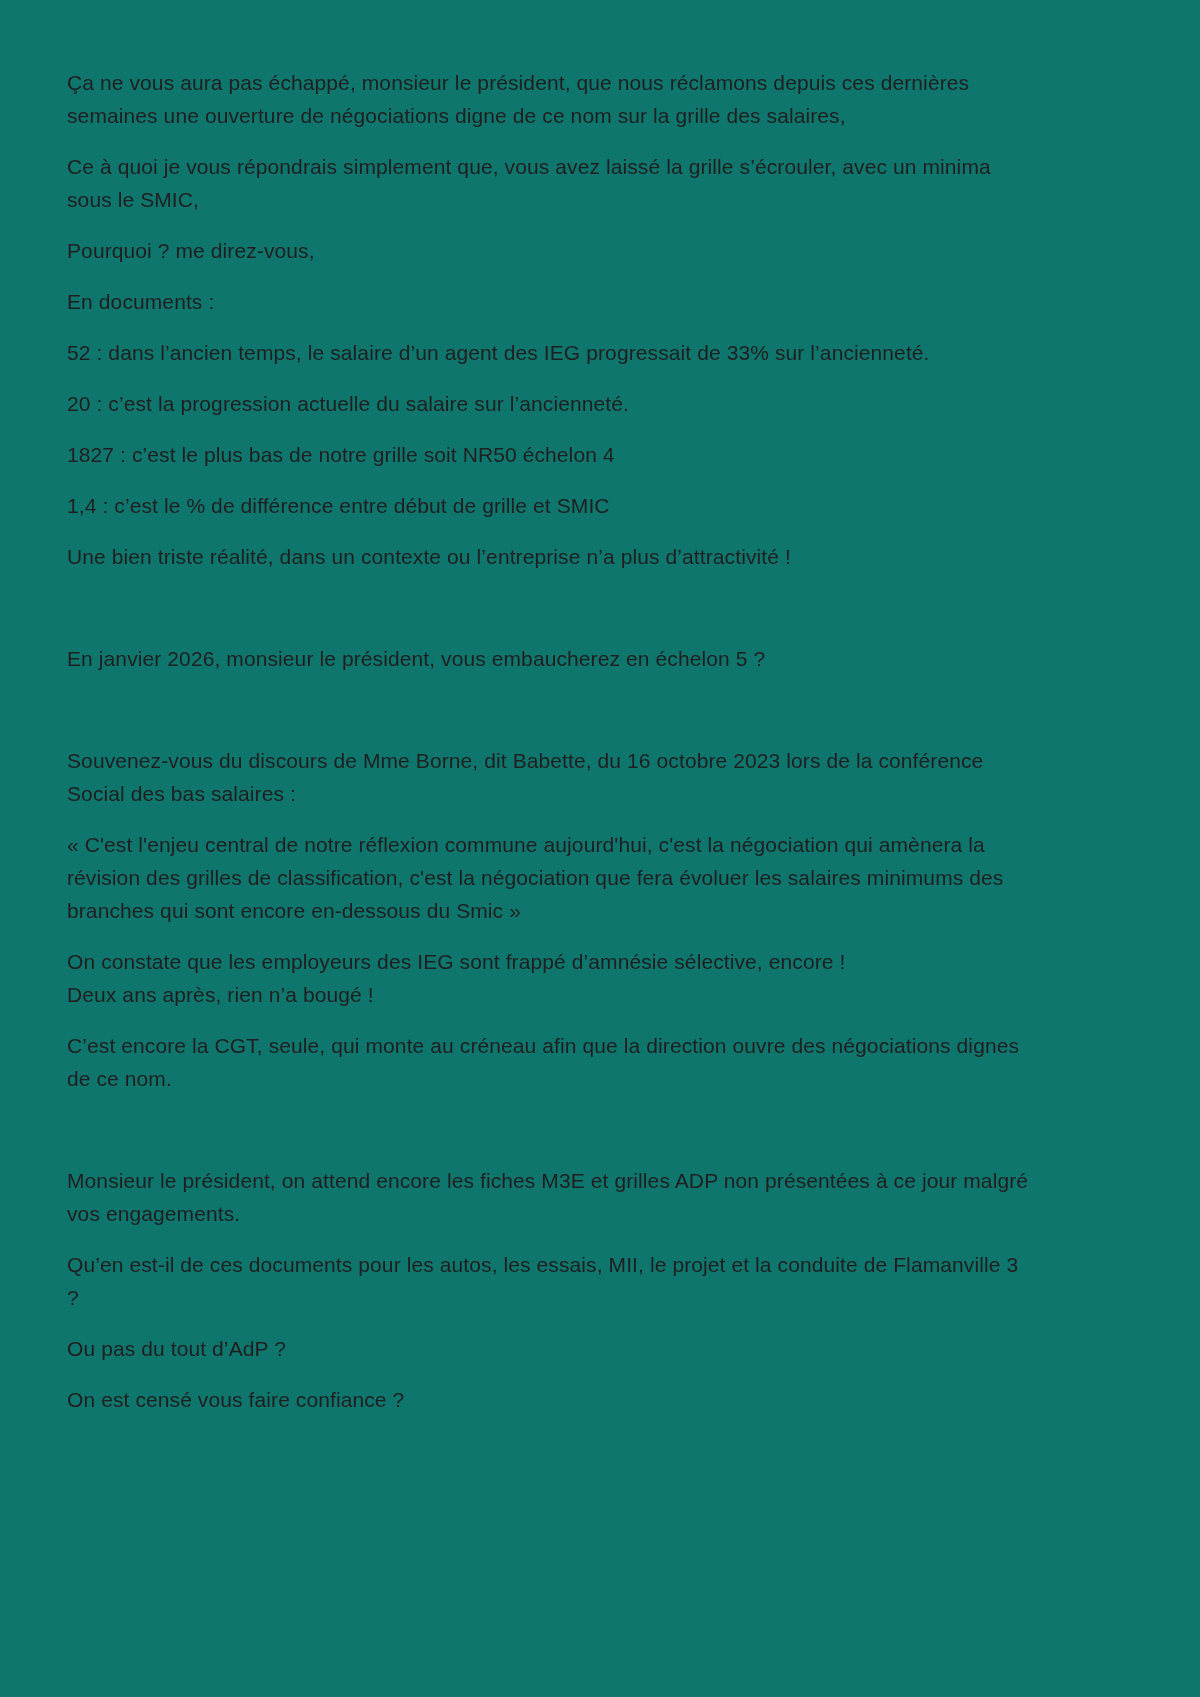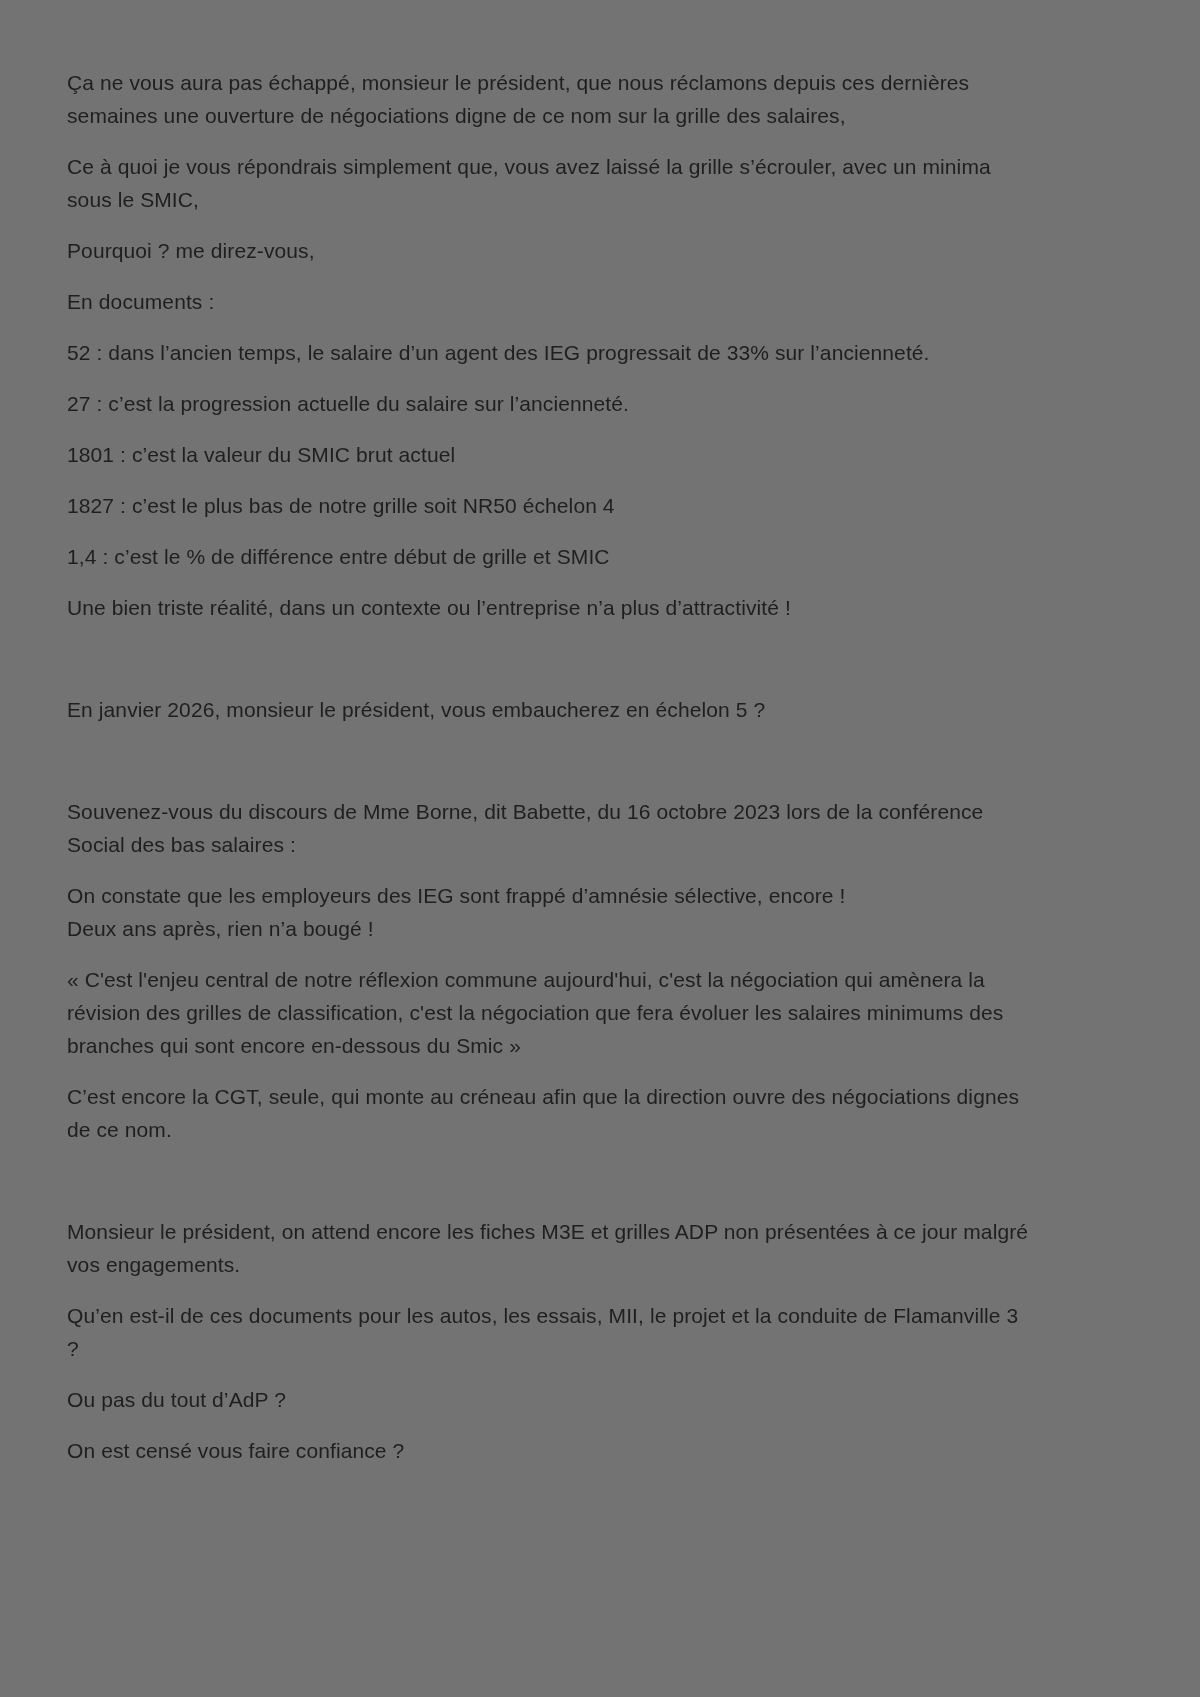--- a/index.html
+++ b/index.html
@@ -10,21 +10,21 @@
   body {
     width: 1200px;
     height: 1697px;
     overflow: hidden;
   }
   main.doc-page {
     box-sizing: border-box;
     width: 1200px;
     height: 1697px;
     padding: 66px 64px 16px 67px;
-    background: #737373;
+    background: #0f766e;
     font-family: "Liberation Sans", "DejaVu Sans", sans-serif;
     font-size: 21px;
     line-height: 33px;
     color: #1f1f1f;
     letter-spacing: 0.1px;
   }
   main.doc-page p {
     margin: 0 0 18px 0;
     min-height: 33px;
     white-space: pre-wrap;      
@@ -38,35 +38,34 @@
 <body>
 
 <main class="doc-page">
     <p>Ça ne vous aura pas échappé, monsieur le président, que nous réclamons depuis ces dernières
 semaines une ouverture de négociations digne de ce nom sur la grille des salaires,</p>
     <p>Ce à quoi je vous répondrais simplement que, vous avez laissé la grille s’écrouler, avec un minima
 sous le SMIC,</p>
     <p>Pourquoi ? me direz-vous,</p>
     <p>En documents :</p>
     <p>52 : dans l’ancien temps, le salaire d’un agent des IEG progressait de 33% sur l’ancienneté.</p>
-    <p>27 : c’est la progression actuelle du salaire sur l’ancienneté.</p>
-    <p>1801 : c’est la valeur du SMIC brut actuel</p>
+    <p>20 : c’est la progression actuelle du salaire sur l’ancienneté.</p>
     <p>1827 : c’est le plus bas de notre grille soit NR50 échelon 4</p>
     <p>1,4 : c’est le % de différence entre début de grille et SMIC</p>
     <p>Une bien triste réalité, dans un contexte ou l’entreprise n’a plus d’attractivité !</p>
     <p class="blank"></p>
     <p>En janvier 2026, monsieur le président, vous embaucherez en échelon 5 ?</p>
     <p class="blank"></p>
     <p>Souvenez-vous du discours de Mme Borne, dit Babette, du 16 octobre 2023 lors de la conférence
 Social des bas salaires :</p>
-    <p>On constate que les employeurs des IEG sont frappé d’amnésie sélective, encore !
-Deux ans après, rien n’a bougé !</p>
     <p>« C'est l'enjeu central de notre réflexion commune aujourd'hui, c'est la négociation qui amènera la
 révision des grilles de classification, c'est la négociation que fera évoluer les salaires minimums des
 branches qui sont encore en-dessous du Smic »</p>
+    <p>On constate que les employeurs des IEG sont frappé d’amnésie sélective, encore !
+Deux ans après, rien n’a bougé !</p>
     <p>C’est encore la CGT, seule, qui monte au créneau afin que la direction ouvre des négociations dignes
 de ce nom.</p>
     <p class="blank"></p>
     <p>Monsieur le président, on attend encore les fiches M3E et grilles ADP non présentées à ce jour malgré
 vos engagements.</p>
     <p>Qu’en est-il de ces documents pour les autos, les essais, MII, le projet et la conduite de Flamanville 3
 ?</p>
     <p>Ou pas du tout d’AdP ?</p>
     <p>On est censé vous faire confiance ?</p>
   </main>

